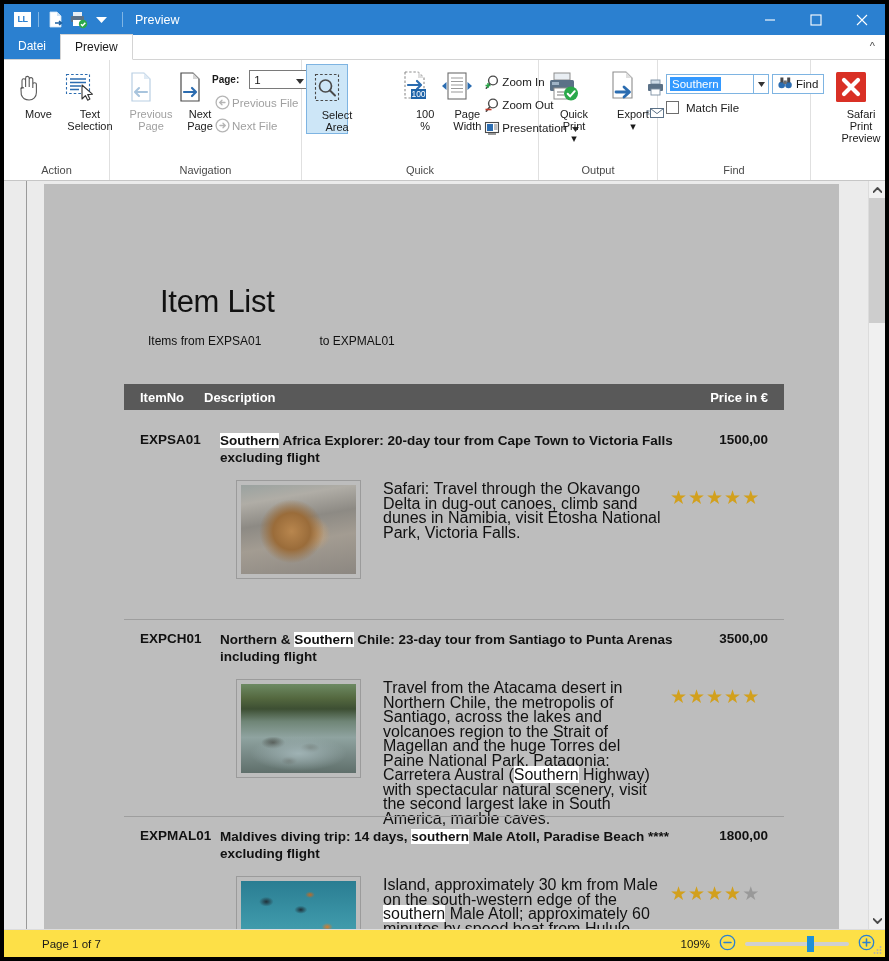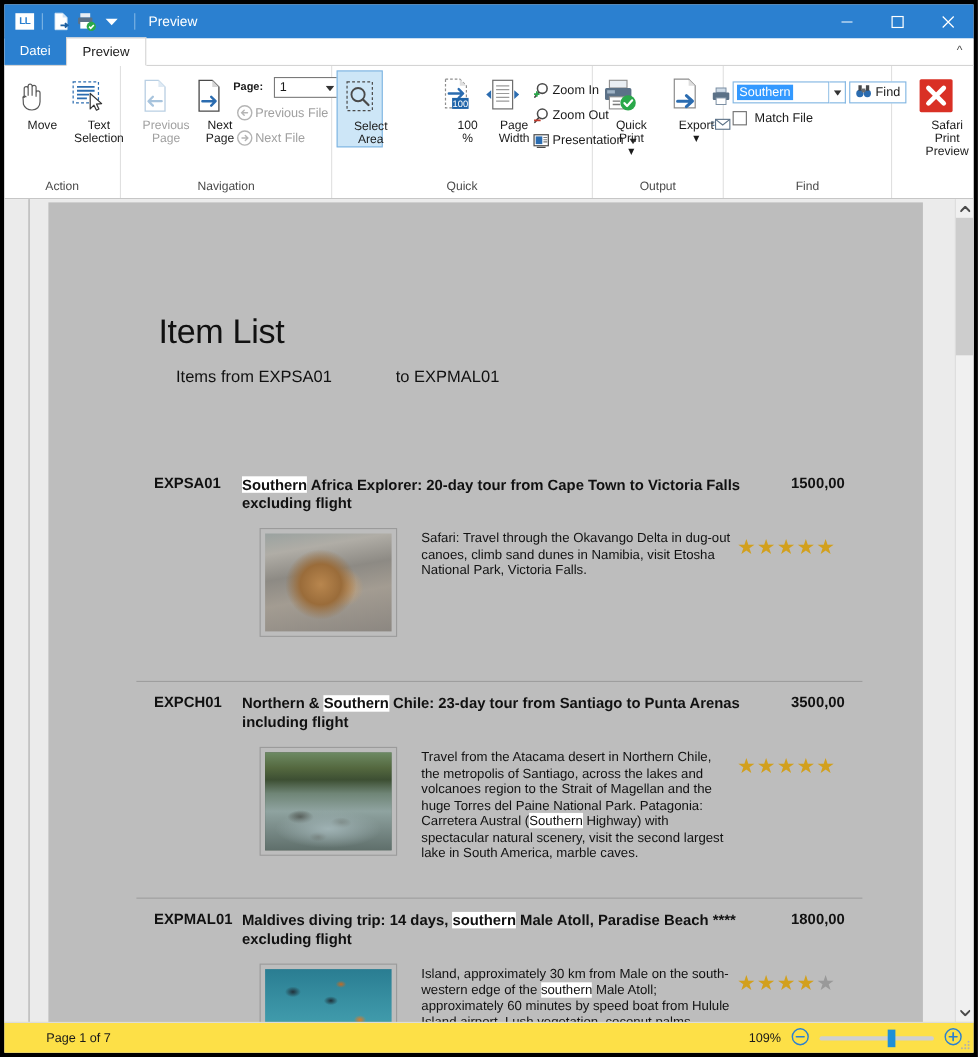--- a/index.html
+++ b/index.html
@@ -104,45 +104,45 @@
     flex:1; position:relative; background:#ebebeb; overflow:hidden; display:flex;
   }
   .leftgutter { width:23px; background:#ebebeb; border-right:1px solid #9a9a9a; flex:0 0 23px;}
   .page-wrap { flex:1; position:relative; overflow:hidden; background:#ebebeb; }
   .page {
     position:absolute; left:17px; top:3px; width:795px; height:1130px;
     background:#bdbdbd;
     font-family:"Liberation Sans", sans-serif;
   }
   .doc-title {
-    position:absolute; left:100px; top:100px;
+    position:absolute; left:116px; top:100px;
     font-size:31px; color:#111; letter-spacing:-0.3px;
   }
-  .doc-sub { position:absolute; left:116px; top:150px; font-size:15px; color:#111; }
+  .doc-sub { position:absolute; left:104px; top:150px; font-size:12px; color:#111; }
   .doc-sub .gap { display:inline-block; width:58px; }
   .table-head {
     position:absolute; left:80px; top:200px; width:660px; height:26px;
     background:#595959; color:#fff; font-size:13px; font-weight:bold;
     display:flex; align-items:center;
   }
   .th-itemno { width:80px; padding-left:16px; }
   .th-desc { flex:1; }
   .th-price { padding-right:16px; }
 
   .item { position:absolute; left:80px; width:660px; }
   .item-head { display:flex; }
   .it-no { width:96px; padding-left:16px; font-size:13.5px; font-weight:bold; color:#111; }
   .it-desc { flex:1; font-size:13.5px; font-weight:bold; color:#111; line-height:17px; padding-right:8px;}
   .it-price { width:96px; text-align:right; padding-right:16px; font-size:13.5px; font-weight:bold; color:#111; }
   .hl { background:#ffffff; }
 
   .item-body { display:flex; margin-top:14px; padding-left:112px; }
   .thumb { width:125px; height:99px; border:1px solid #9b9b9b; padding:4px; background:#bdbdbd; flex:0 0 125px;}
   .thumb .pic { width:100%; height:100%; }
-  .body-text { flex:1; font-size:12px; line-height:14.5px; color:#111; padding-left:22px; padding-top:2px; }
+  .body-text { flex:1; font-size:16px; line-height:14.5px; color:#111; padding-left:22px; padding-top:2px; }
   .stars { width:120px; flex:0 0 120px; font-size:19px; letter-spacing:1px; color:#d2a01d; padding-top:6px; padding-left:6px;}
   .stars .off { color:#999999; }
 
   .divider { position:absolute; left:80px; width:660px; height:1px; background:#9e9e9e; }
 
   
   .pic-lion {
     background:
       radial-gradient(ellipse 36% 46% at 44% 52%, #b8864e 0%, #9a6c3a 45%, rgba(120,85,45,0) 78%),
       radial-gradient(ellipse 20% 26% at 63% 55%, #c9a070 0%, rgba(190,150,105,0) 75%),
@@ -552,20 +552,25 @@
     <div class="leftgutter"></div>
     <div class="page-wrap">
 
       <div class="page">
 
         <div class="doc-title">Item List</div>
         <div class="doc-sub">
           <span>Items from EXPSA01</span><span class="gap"></span><span>to EXPMAL01</span>
         </div>
 
+        <div class="table-head">
+          <div class="th-itemno">ItemNo</div>
+          <div class="th-desc">Description</div>
+          <div class="th-price">Price in €</div>
+        </div>
 
         <div class="item" style="top:248px;">
           <div class="item-head">
             <div class="it-no">EXPSA01</div>
             <div class="it-desc"><span></span><span class="hl">Southern</span><span> Africa Explorer: 20-day tour from Cape Town to Victoria Falls excluding flight</span></div>
             <div class="it-price">1500,00</div>
           </div>
           <div class="item-body">
             <div class="thumb">
               <div class="pic pic-lion"></div>

